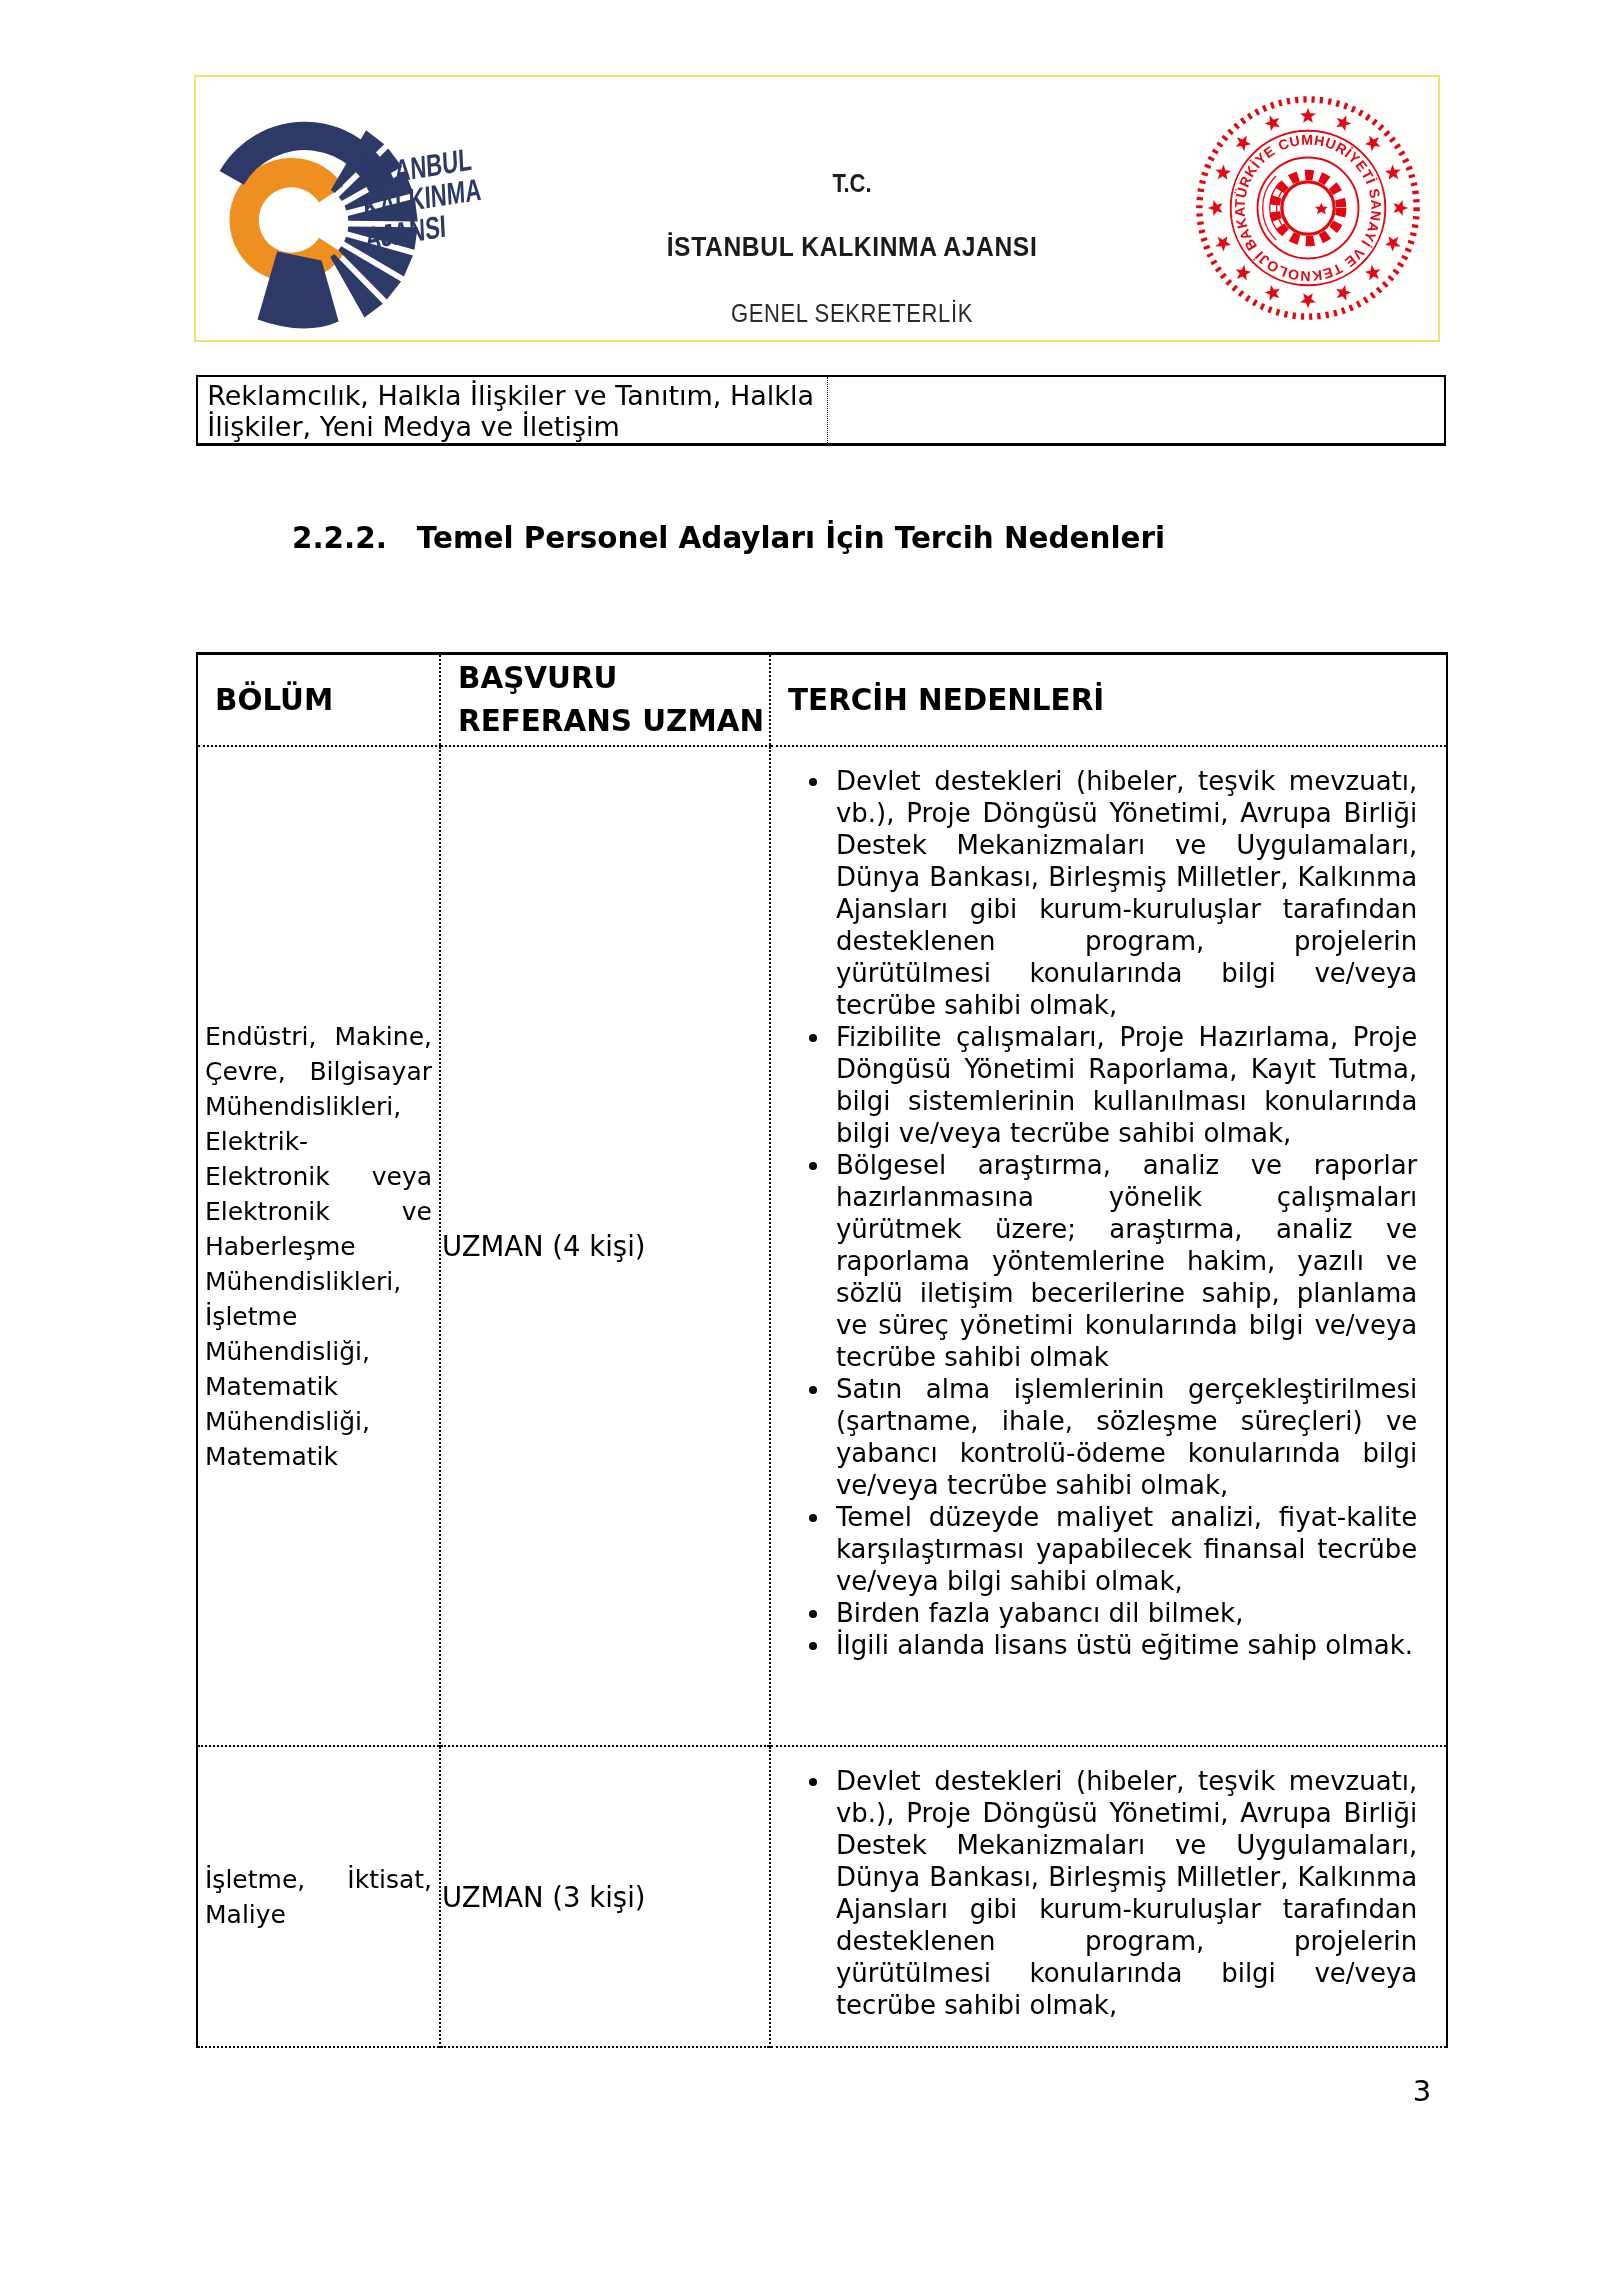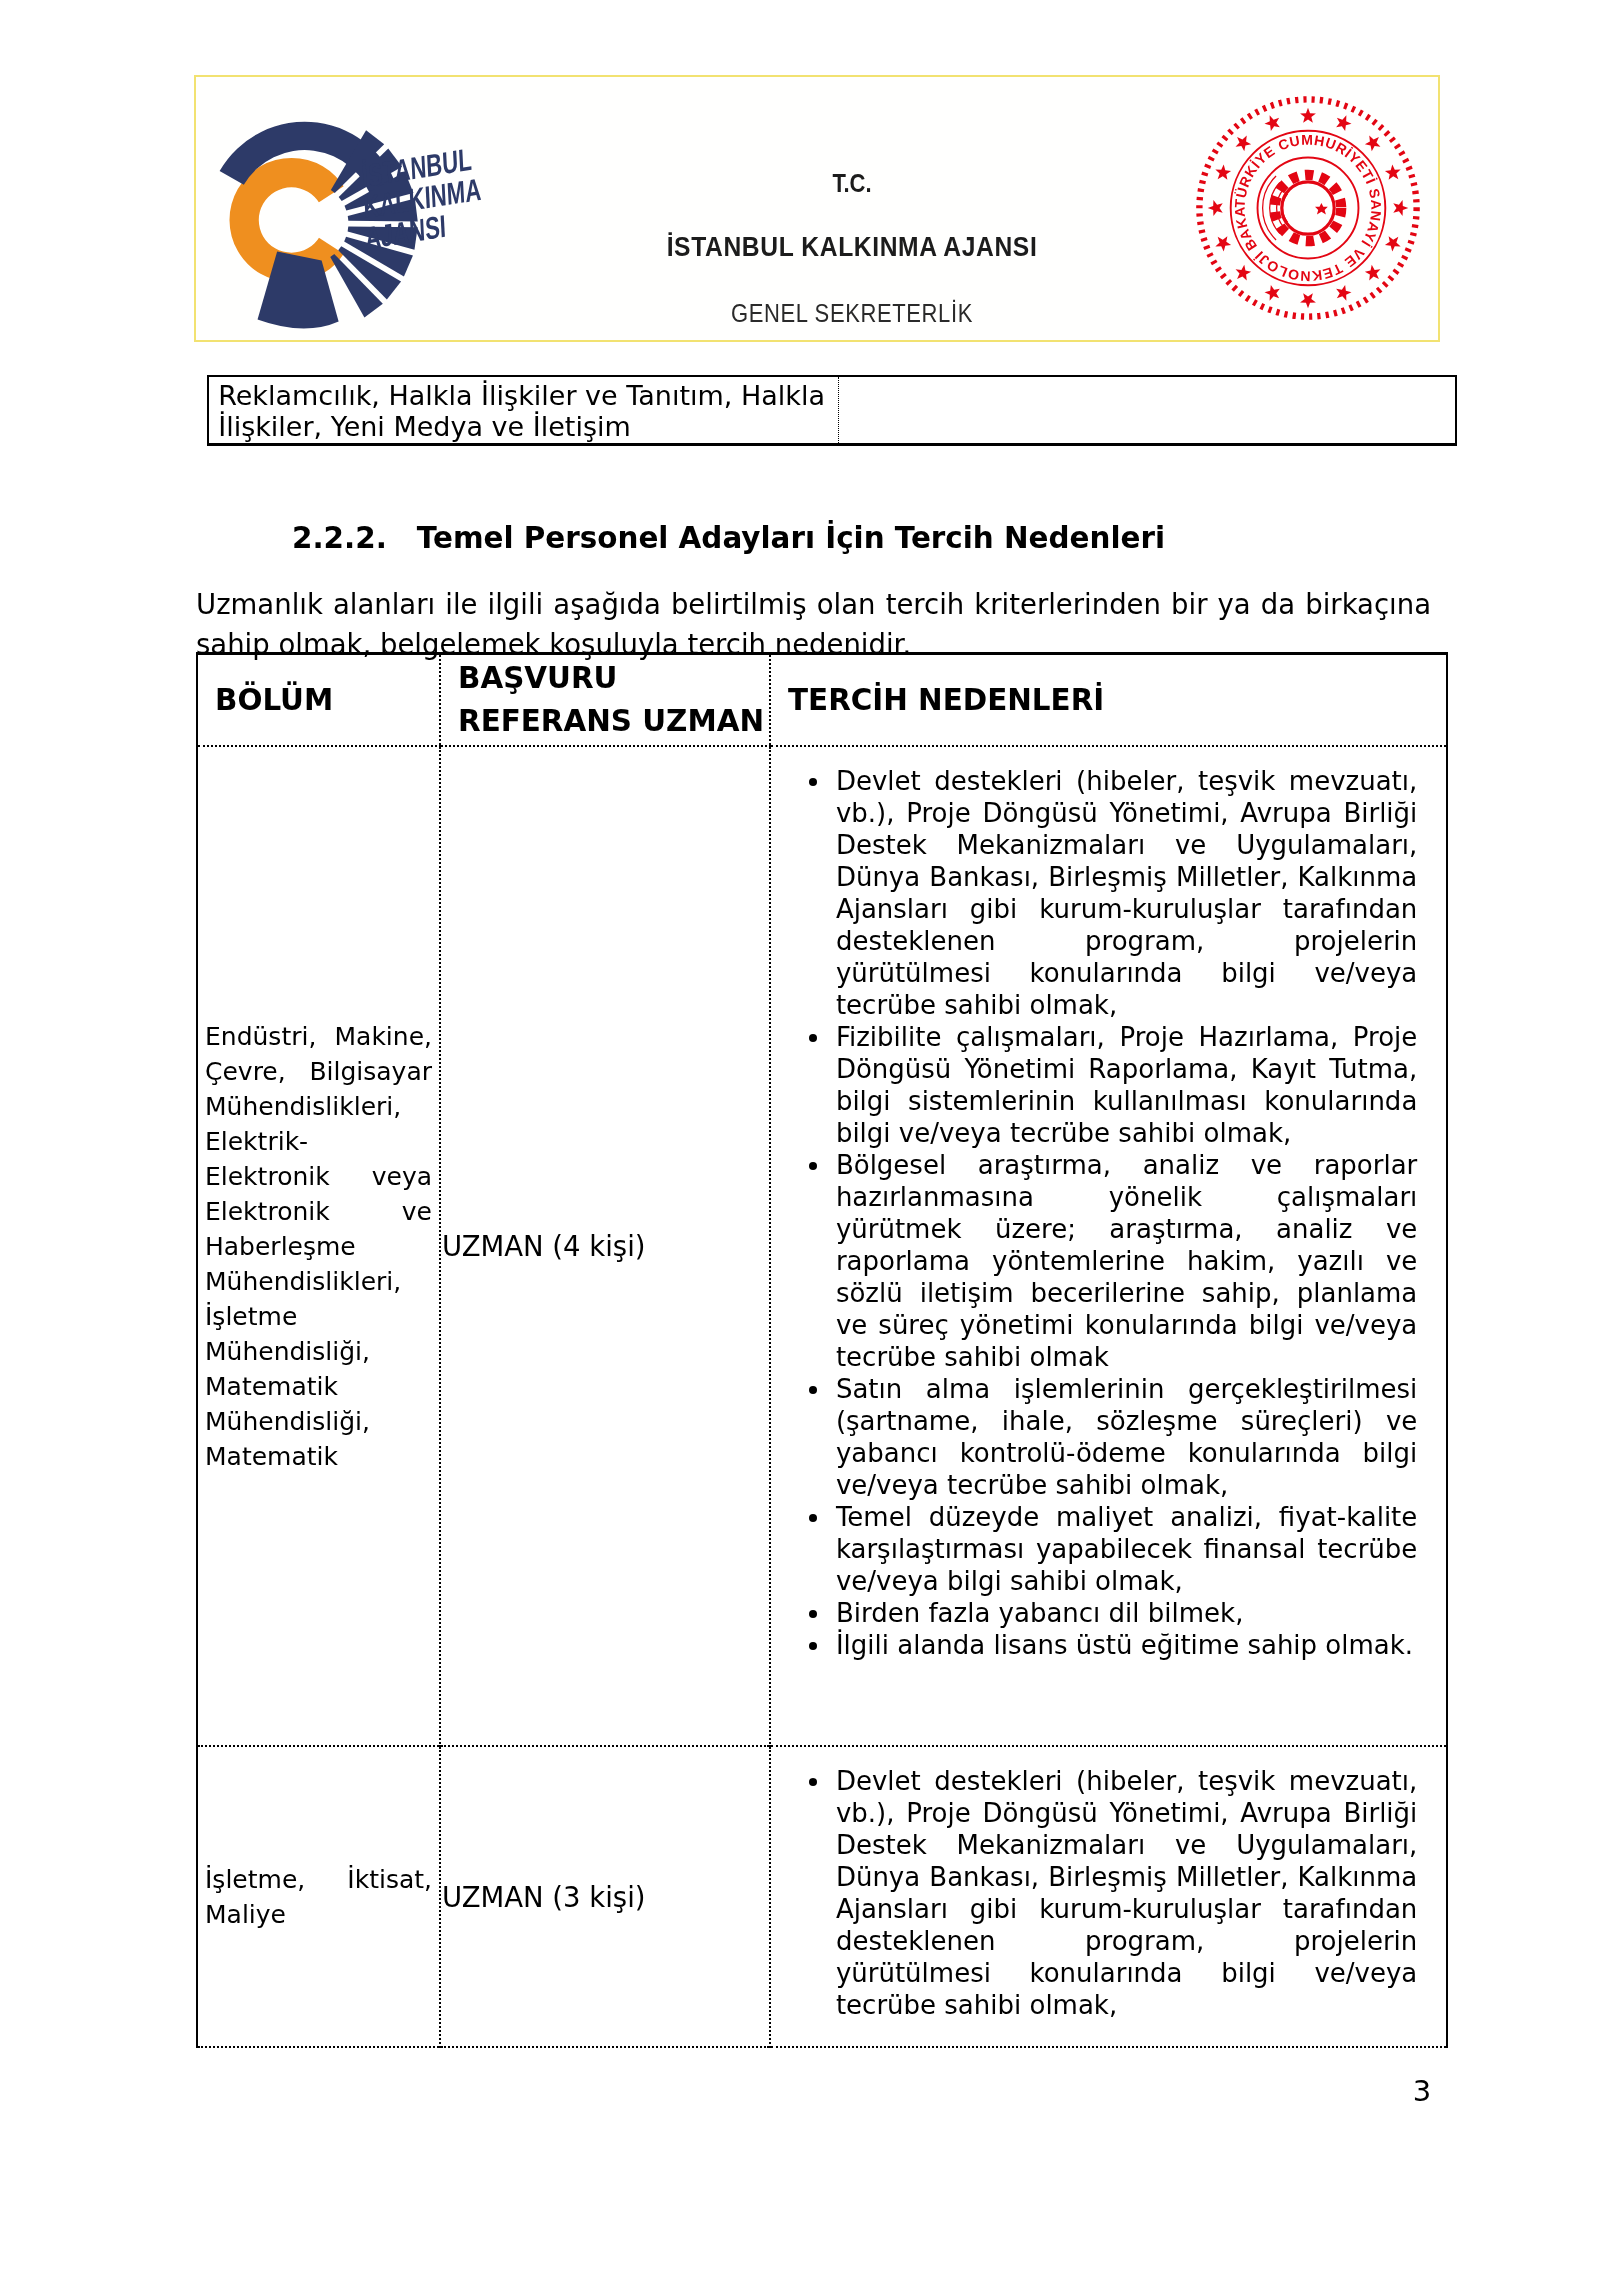--- a/index.html
+++ b/index.html
@@ -25,21 +25,21 @@
   .logo-wordmark div{transform:scaleX(0.72);transform-origin:left center;white-space:nowrap;}
   .hc{position:absolute;left:656px;transform:translateX(-50%) scaleX(0.88);
       font-family:"Liberation Sans", sans-serif;white-space:nowrap;color:#1c1c1c;}
   .hc1{top:92px;font-size:25px;font-weight:bold;}
   .hc2{top:154px;font-size:28px;font-weight:bold;letter-spacing:0.7px;}
   .hc3{top:222px;font-size:25px;font-weight:500;letter-spacing:0.7px;color:#2a2a2a;}
   .seal-svg{position:absolute;left:997px;top:15.7px;}
 
   
   .carry-table{
-    position:absolute;left:207px;top:375px;width:1246px;height:66px;
+    position:absolute;left:196px;top:375px;width:1246px;height:66px;
     border-top:2px solid #000;border-bottom:3.9px solid #000;
     border-left:2px solid #000;border-right:2px solid #000;
     display:flex;
   }
   .carry-left{width:611px;padding:2.6px 9.2px 0 9.2px;font-size:27px;line-height:31px;
     border-right:1.3px dotted #000;}
   .carry-right{flex:1;}
 
   
   .heading{position:absolute;left:292px;top:521px;font-size:29.4px;font-weight:bold;white-space:nowrap;}
@@ -161,21 +161,20 @@
   </div>
 
   <div class="carry-table">
     <div class="carry-left">Reklamcılık, Halkla İlişkiler ve Tanıtım, Halkla İlişkiler, Yeni Medya ve İletişim</div>
     <div class="carry-right"></div>
   </div>
 
   <div class="heading">
     <span class="num">2.2.2.</span><span>Temel Personel Adayları İçin Tercih Nedenleri</span>
   </div>
-  <p class="intro">Uzmanlık alanları ile ilgili aşağıda belirtilmiş olan tercih kriterlerinden bir ya da birkaçına sahip olmak, belgelemek koşuluyla tercih nedenidir.</p>
 
   <table class="main">
     <colgroup>
         <col style="width:243px">
         <col style="width:330px">
         <col style="width:677px">
       </colgroup>
     <tbody>
         <tr class="head">
       <th>BÖLÜM</th>

